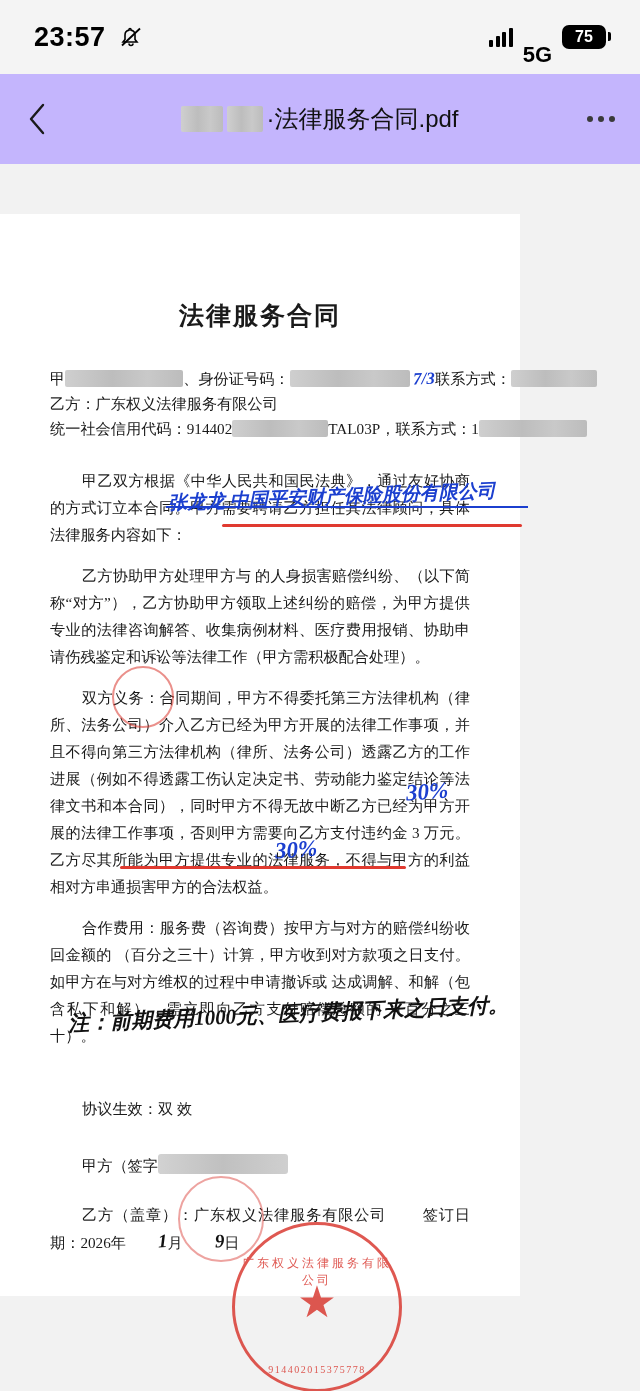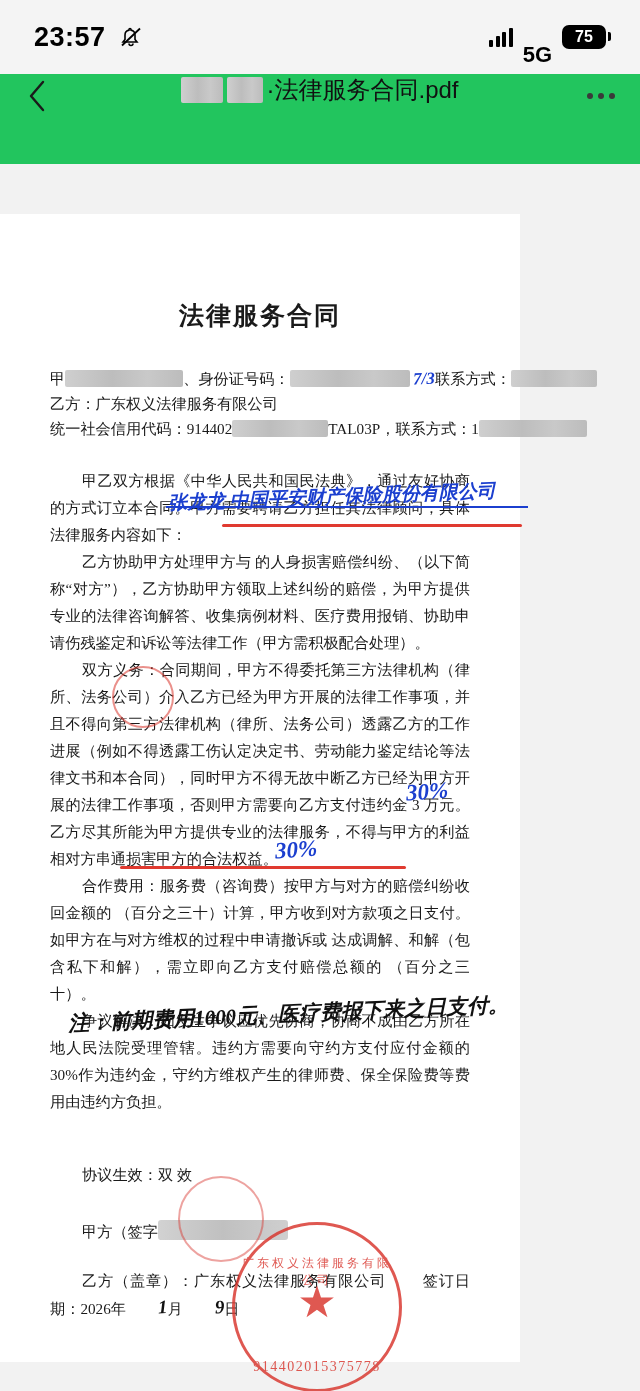--- a/index.html
+++ b/index.html
@@ -84,23 +84,23 @@
     position: absolute;
     right: -5px; top: 7px;
     width: 3px; height: 9px;
     border-radius: 0 2px 2px 0;
     background: #000;
   }
 
   
   .title-bar {
     height: 90px;
-    background: #22c55e;
-    display: flex;
-    align-items: flex-start;
+    background: #c4b5fd;
+    display: flex;
+    align-items: center;
     padding: 0 16px;
     flex: 0 0 auto;
     position: relative;
   }
   .back-btn {
     width: 44px; height: 44px;
     display: flex; align-items: center; justify-content: center;
     cursor: pointer;
   }
   .back-btn svg { display: block; }
@@ -166,20 +166,21 @@
   .line {
     font-size: 15.2px;
     line-height: 25px;
     position: relative;
     white-space: nowrap;
   }
   .body-para {
     font-size: 15.2px;
     line-height: 27px;
     text-align: justify;
+    margin-top: 14px;
     text-indent: 32px;
   }
 
   .hdr-block { margin-bottom: 2px; }
   .r-a { width: 118px; height: 17px; display:inline-block; vertical-align:-3px;}
   .r-b { width: 96px;  height: 17px; display:inline-block; vertical-align:-3px;}
   .r-c { width: 120px; height: 17px; display:inline-block; vertical-align:-3px;}
   .r-d { width: 86px;  height: 17px; display:inline-block; vertical-align:-3px;}
   .r-f { width: 108px; height: 17px; display:inline-block; vertical-align:-3px;}
 
@@ -261,21 +262,21 @@
   .seal-text-top, .seal-text-bottom {
     position: absolute;
     left: 0; right: 0;
     text-align: center;
     color: #d8342c;
     font-size: 12px;
     letter-spacing: 3px;
     font-family: "Liberation Serif", serif;
   }
   .seal-text-top { top: 30px; }
-  .seal-text-bottom { bottom: 14px; letter-spacing: 1.5px; font-size: 14px; }
+  .seal-text-bottom { bottom: 14px; letter-spacing: 1.5px; font-size: 10px; }
   .seal-small {
     width: 62px; height: 62px;
     left: 112px; top: 452px;
     border-width: 2.5px;
     opacity: 0.55;
   }
   .seal-faint {
     width: 86px; height: 86px;
     left: 178px; top: 962px;
     border-width: 2.5px;
@@ -351,21 +352,20 @@
         <div class="line">乙方：广东权义法律服务有限公司</div>
         <div class="line">
           <span>统一社会信用代码：914402</span><span class="redact r-b"></span><span>TAL03P，联系方式：1</span><span class="redact r-f"></span>
         </div>
       </div>
 
       <div class="body-para" style="margin-top:26px;">甲乙双方根据《中华人民共和国民法典》，通过友好协商的方式订立本合同。甲方需要聘请乙方担任其法律顾问，具体法律服务内容如下：</div>
       <div class="body-para">乙方协助甲方处理甲方与                               的人身损害赔偿纠纷、（以下简称“对方”），乙方协助甲方领取上述纠纷的赔偿，为甲方提供专业的法律咨询解答、收集病例材料、医疗费用报销、协助申请伤残鉴定和诉讼等法律工作（甲方需积极配合处理）。</div>
       <div class="body-para">双方义务：合同期间，甲方不得委托第三方法律机构（律所、法务公司）介入乙方已经为甲方开展的法律工作事项，并且不得向第三方法律机构（律所、法务公司）透露乙方的工作进展（例如不得透露工伤认定决定书、劳动能力鉴定结论等法律文书和本合同），同时甲方不得无故中断乙方已经为甲方开展的法律工作事项，否则甲方需要向乙方支付违约金 3 万元。乙方尽其所能为甲方提供专业的法律服务，不得与甲方的利益相对方串通损害甲方的合法权益。</div>
       <div class="body-para">合作费用：服务费（咨询费）按甲方与对方的赔偿纠纷收回金额的         （百分之三十）计算，甲方收到对方款项之日支付。如甲方在与对方维权的过程中申请撤诉或 达成调解、和解（包含私下和解），需立即向乙方支付赔偿总额的      （百分之三十）。</div>
-      <div class="body-para">争议解决：如发生争议应优先协商，协商不成由乙方所在地人民法院受理管辖。违约方需要向守约方支付应付金额的30%作为违约金，守约方维权产生的律师费、保全保险费等费用由违约方负担。</div>
       <div class="body-para" style="margin-top:46px;">
         <span>协议生效：双               效</span>
       </div>
 
       <div class="hand-blue-line" style="left:168px; top:270px;">张龙龙 中国平安财产保险股份有限公司</div>
       <div class="underline-blue" style="left:166px; top:292px; width:362px;"></div>
       <div class="underline-red" style="left:222px; top:310px; width:300px;"></div>
 
       <div class="pct-blue" style="left:406px; top:565px;">30%</div>
       <div class="pct-blue" style="left:275px; top:623px;">30%</div>

